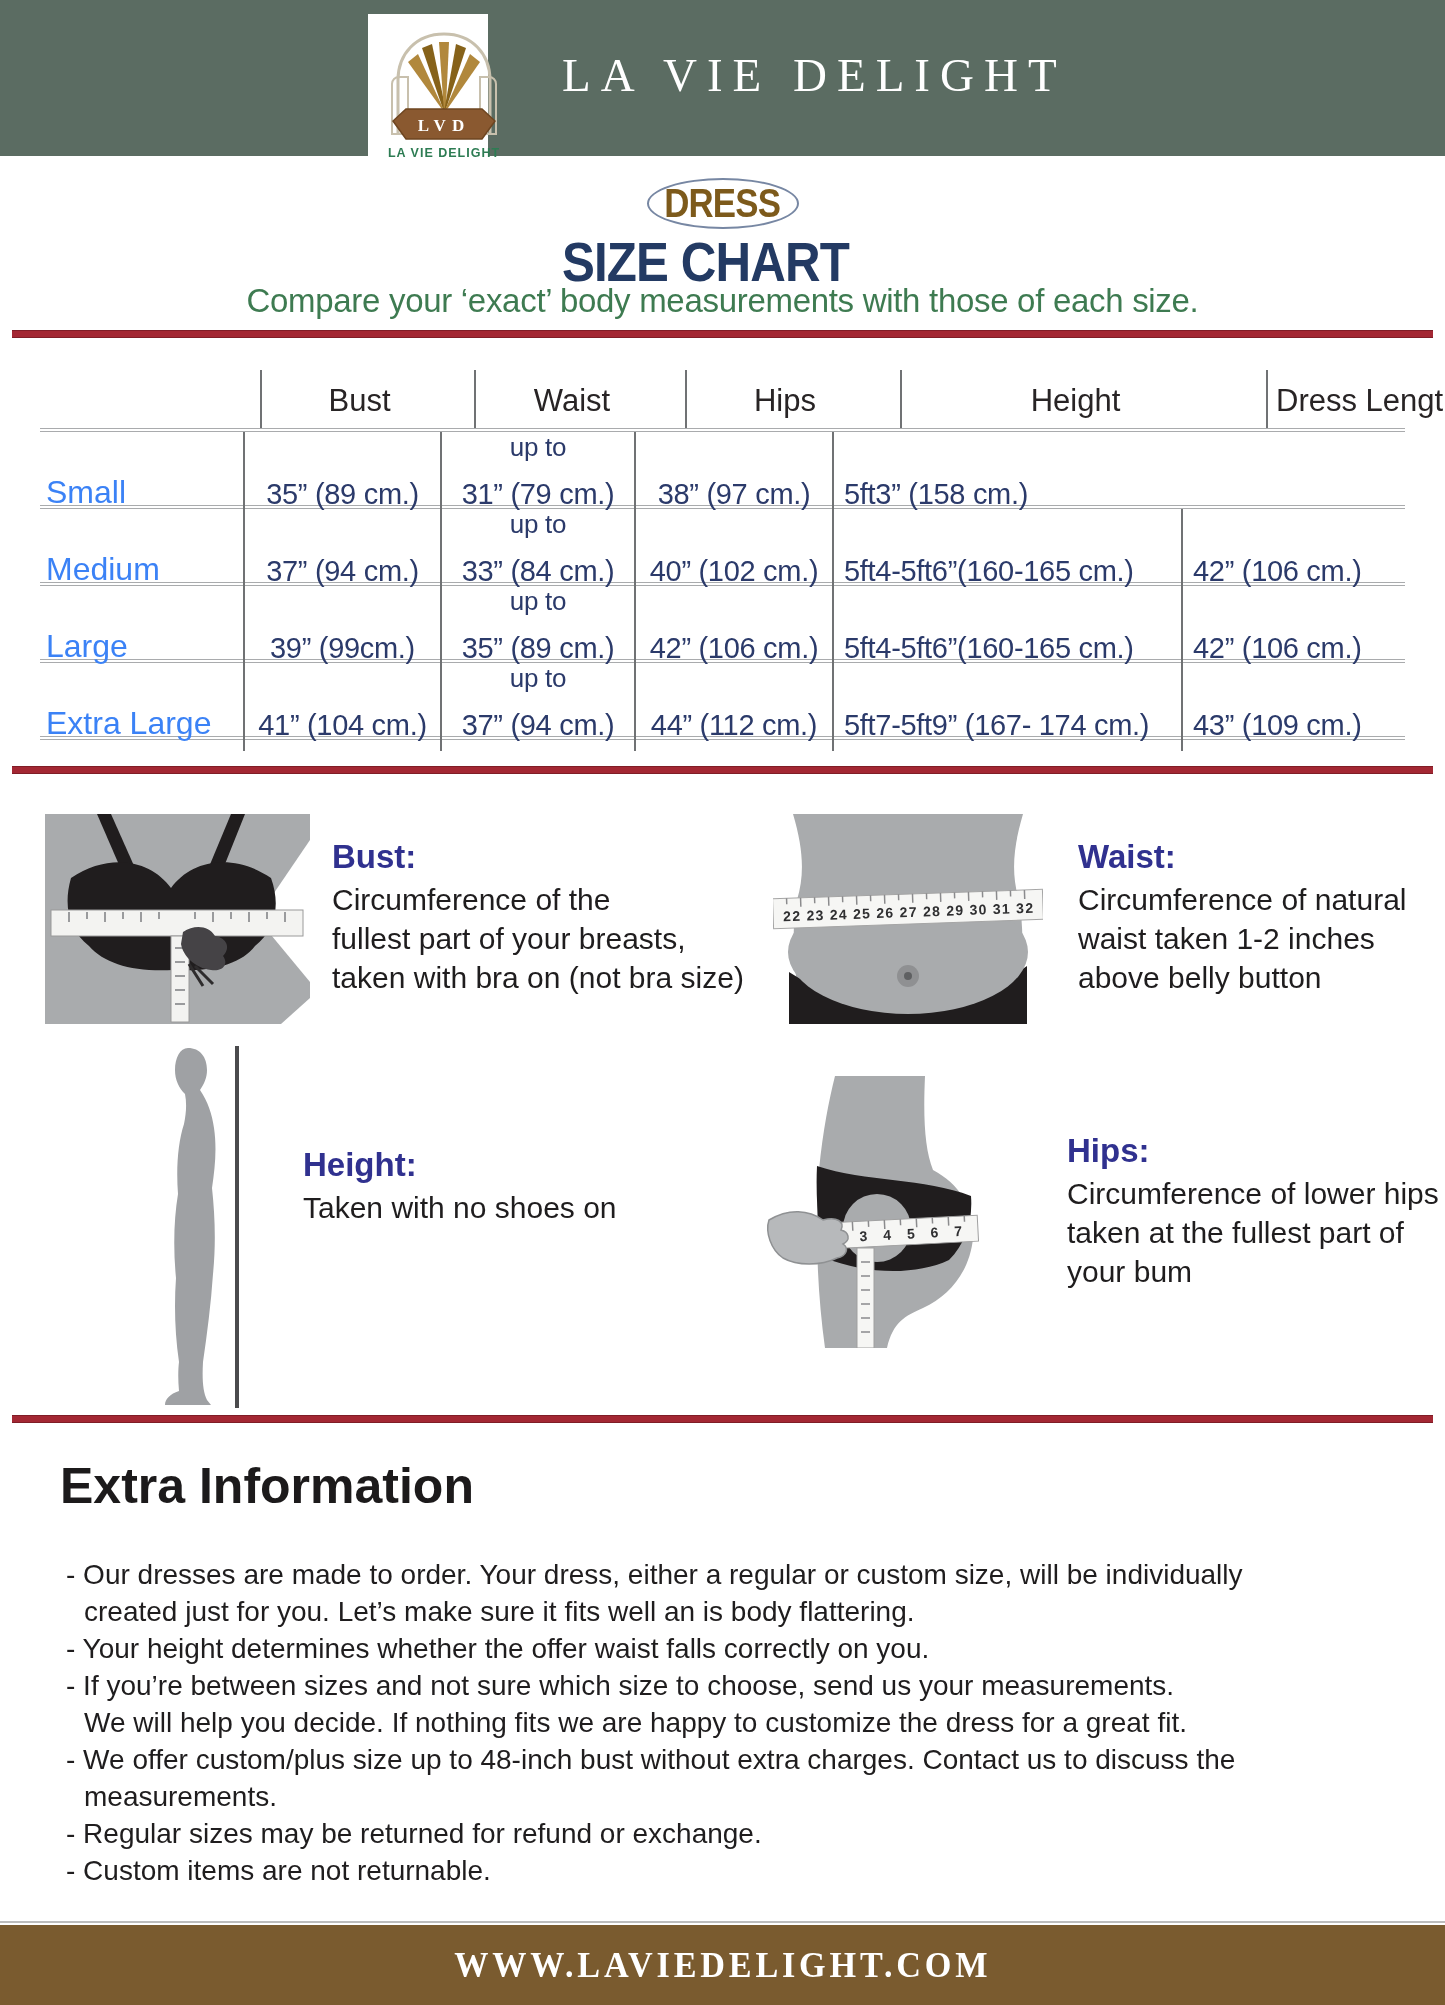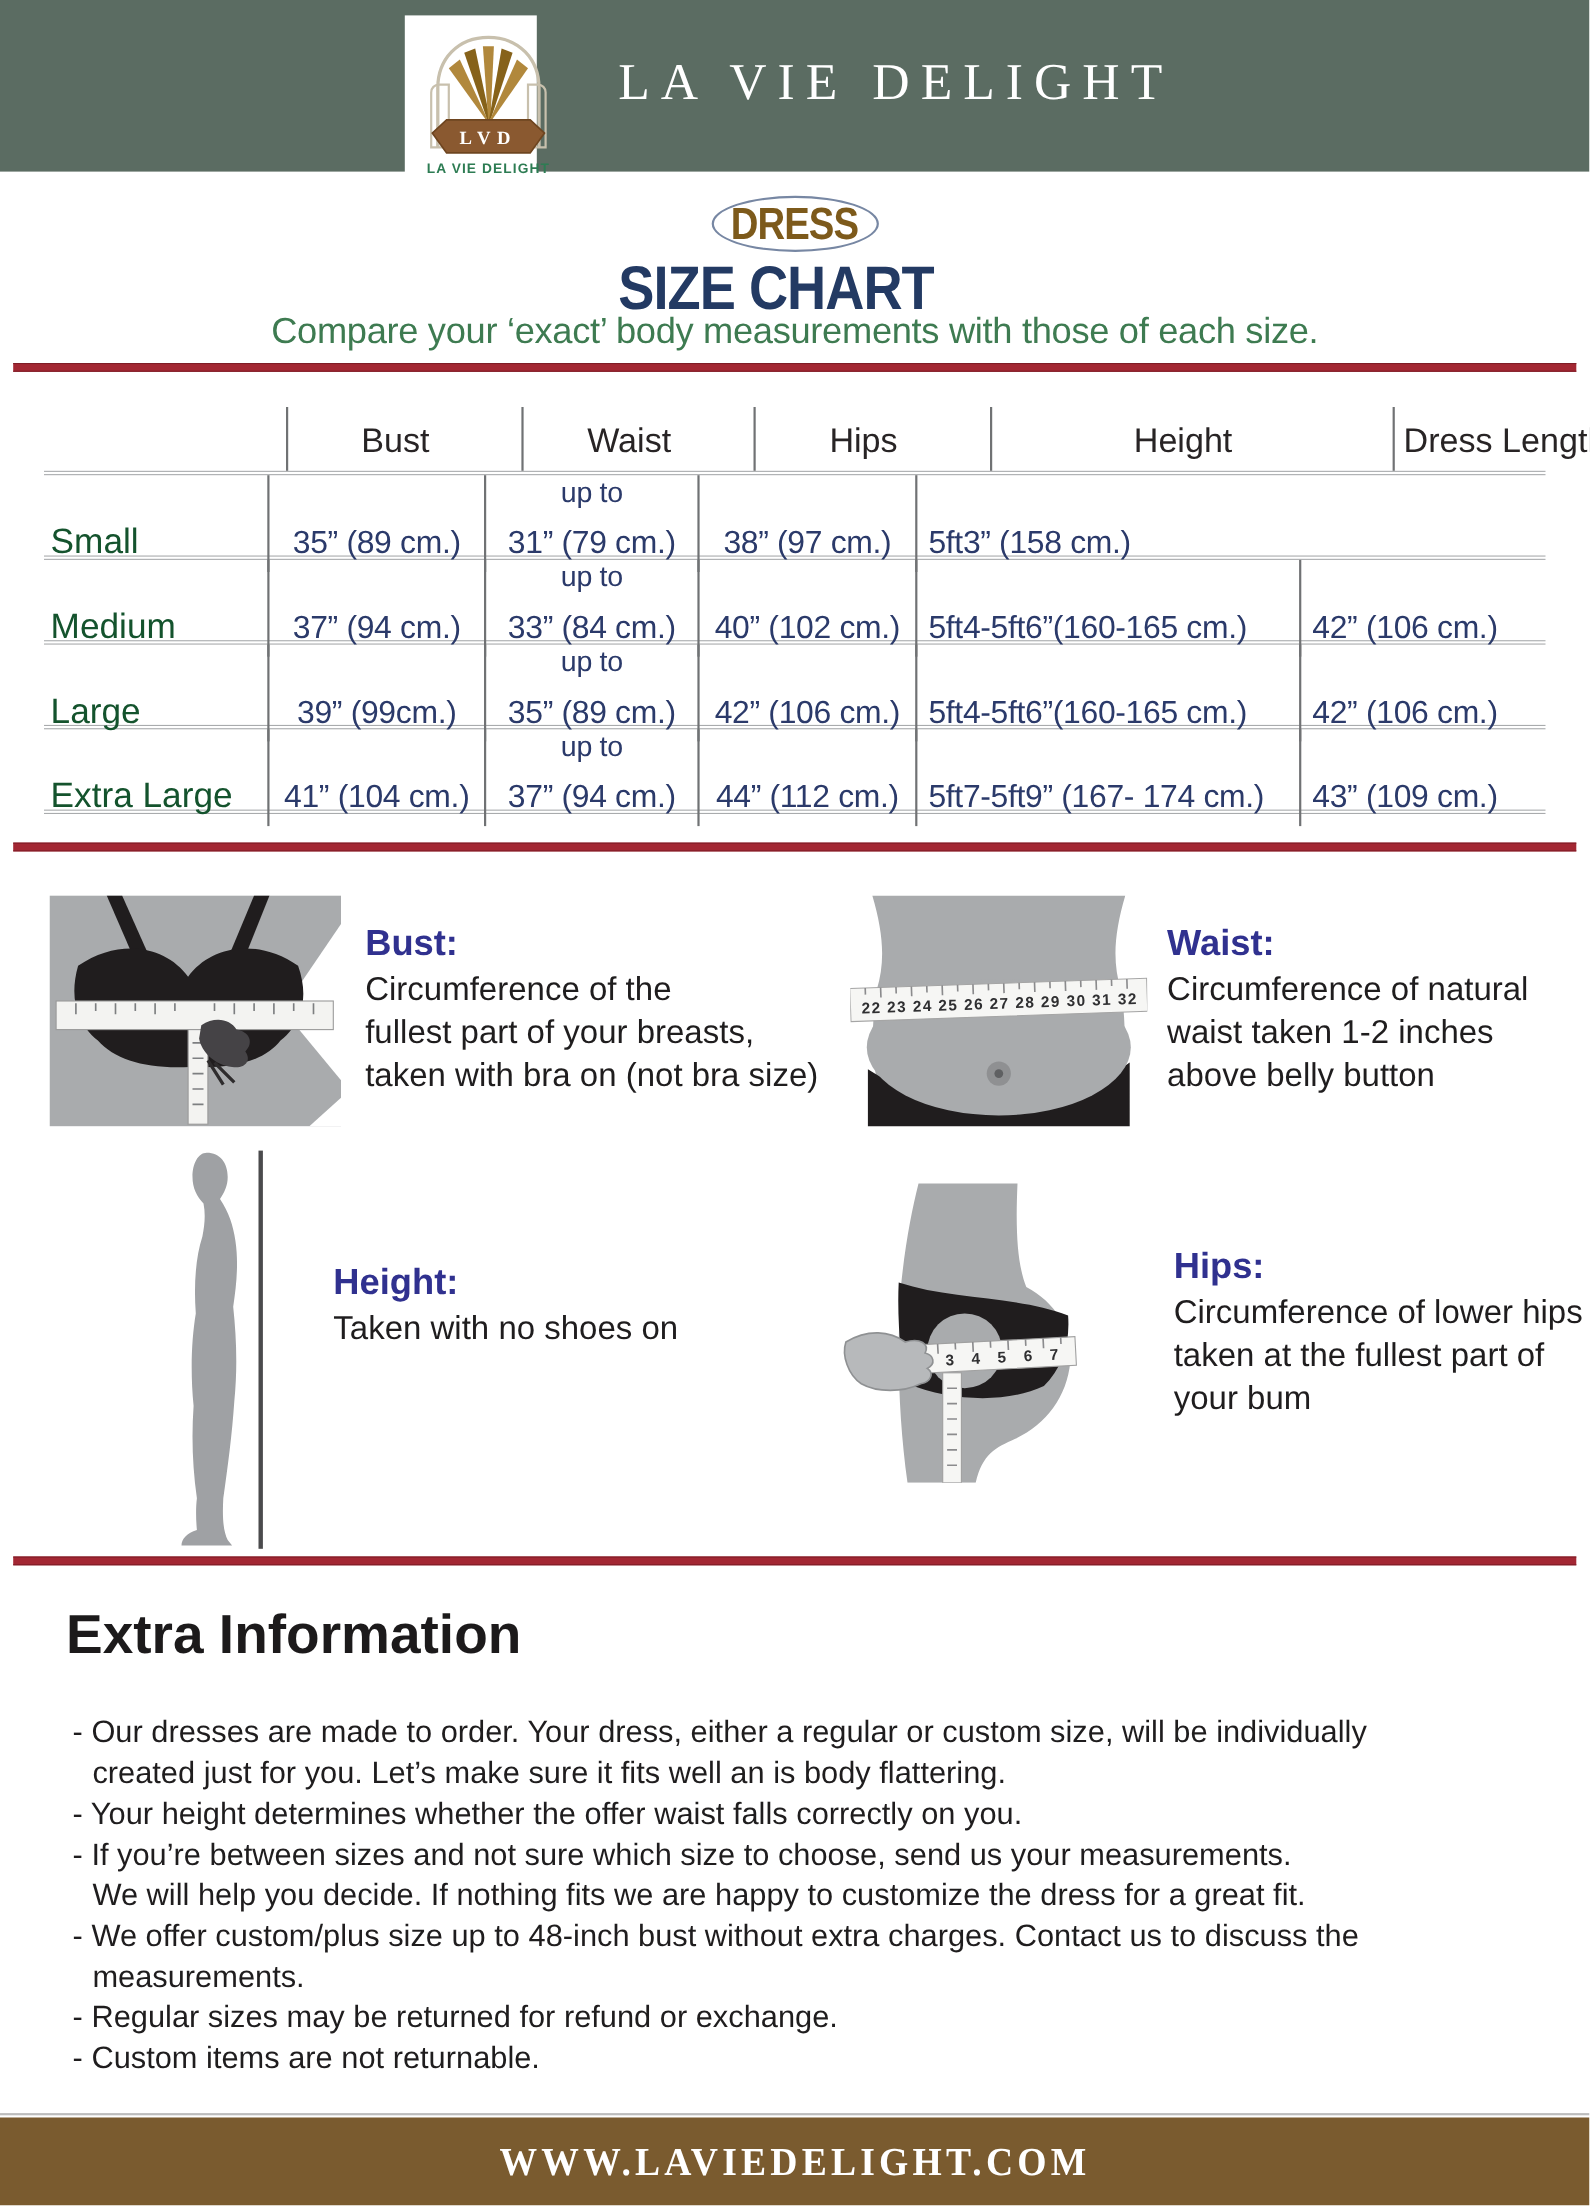--- a/index.html
+++ b/index.html
@@ -22,34 +22,34 @@
 
   
   .size-table { margin:32px 40px 0 40px; width:1365px; border-bottom:4px double #a9abad; }
   .t-row { display:grid; grid-template-columns:203px 197px 194px 198px 349px 224px; }
   .t-row.t-head { height:58px;gap:17px; }
   .t-row.t-data { height:77px; border-top:4px double #a9abad; }
   .cell { display:flex; align-items:flex-end; justify-content:center; padding-bottom:9px; }
   .vline { border-left:2px solid #707274; }
   .th { color:#282425; font-size:31px; }
   .th.left { justify-content:flex-start; padding-left:8px; }
-  .row-label { color:#14532d; font-size:32px; justify-content:flex-start; padding-left:6px; }
+  .row-label { color:#3b82f6; font-size:32px; justify-content:flex-start; padding-left:6px; }
   .val { color:#2b3a6a; font-size:29px; letter-spacing:-0.3px; text-align:center; }
   .val.left { justify-content:flex-start; padding-left:10px; text-align:left; }
   .waist-cell { flex-direction:column; align-items:center; justify-content:flex-end; }
   .upto { color:#2b3a6a; font-size:26px; margin-bottom:15px; }
 
   
   .guide { padding:40px 0 0 45px; display:grid; grid-template-columns:720px 1fr; row-gap:46px; }
   .g-cell { display:flex; }
   .g-text .g-title { color:#30318f; font-weight:bold; font-size:33px; margin-bottom:4px; }
   .g-text .g-body { color:#1f1d1e; font-size:30px; line-height:1.3; white-space:pre-line; }
   .bust-cell .g-text { margin-left:22px; margin-top:24px; }
   .waist-cell2 .g-svg { margin-left:8px; }
-  .waist-cell2 .g-text { margin-left:18px; margin-top:24px; }
+  .waist-cell2 .g-text { margin-left:35px; margin-top:24px; }
   .hips-cell .g-text { margin-left:62px; margin-top:62px; }
   .height-cell .g-svg { margin-left:110px; margin-top:-26px; }
   .height-cell .g-text { margin-left:58px; margin-top:76px; }
 
   
   .extra { padding:0 60px; }
   .extra-title { margin-top:34px; color:#1c1a1b; font-weight:bold; font-size:50px; }
   .extra-list { list-style:none; margin-top:42px; width:1340px; }
   .extra-list li { color:#1f1d1e; font-size:28px; line-height:1.32; padding-left:24px; text-indent:-18px; white-space:pre-line; }
 

